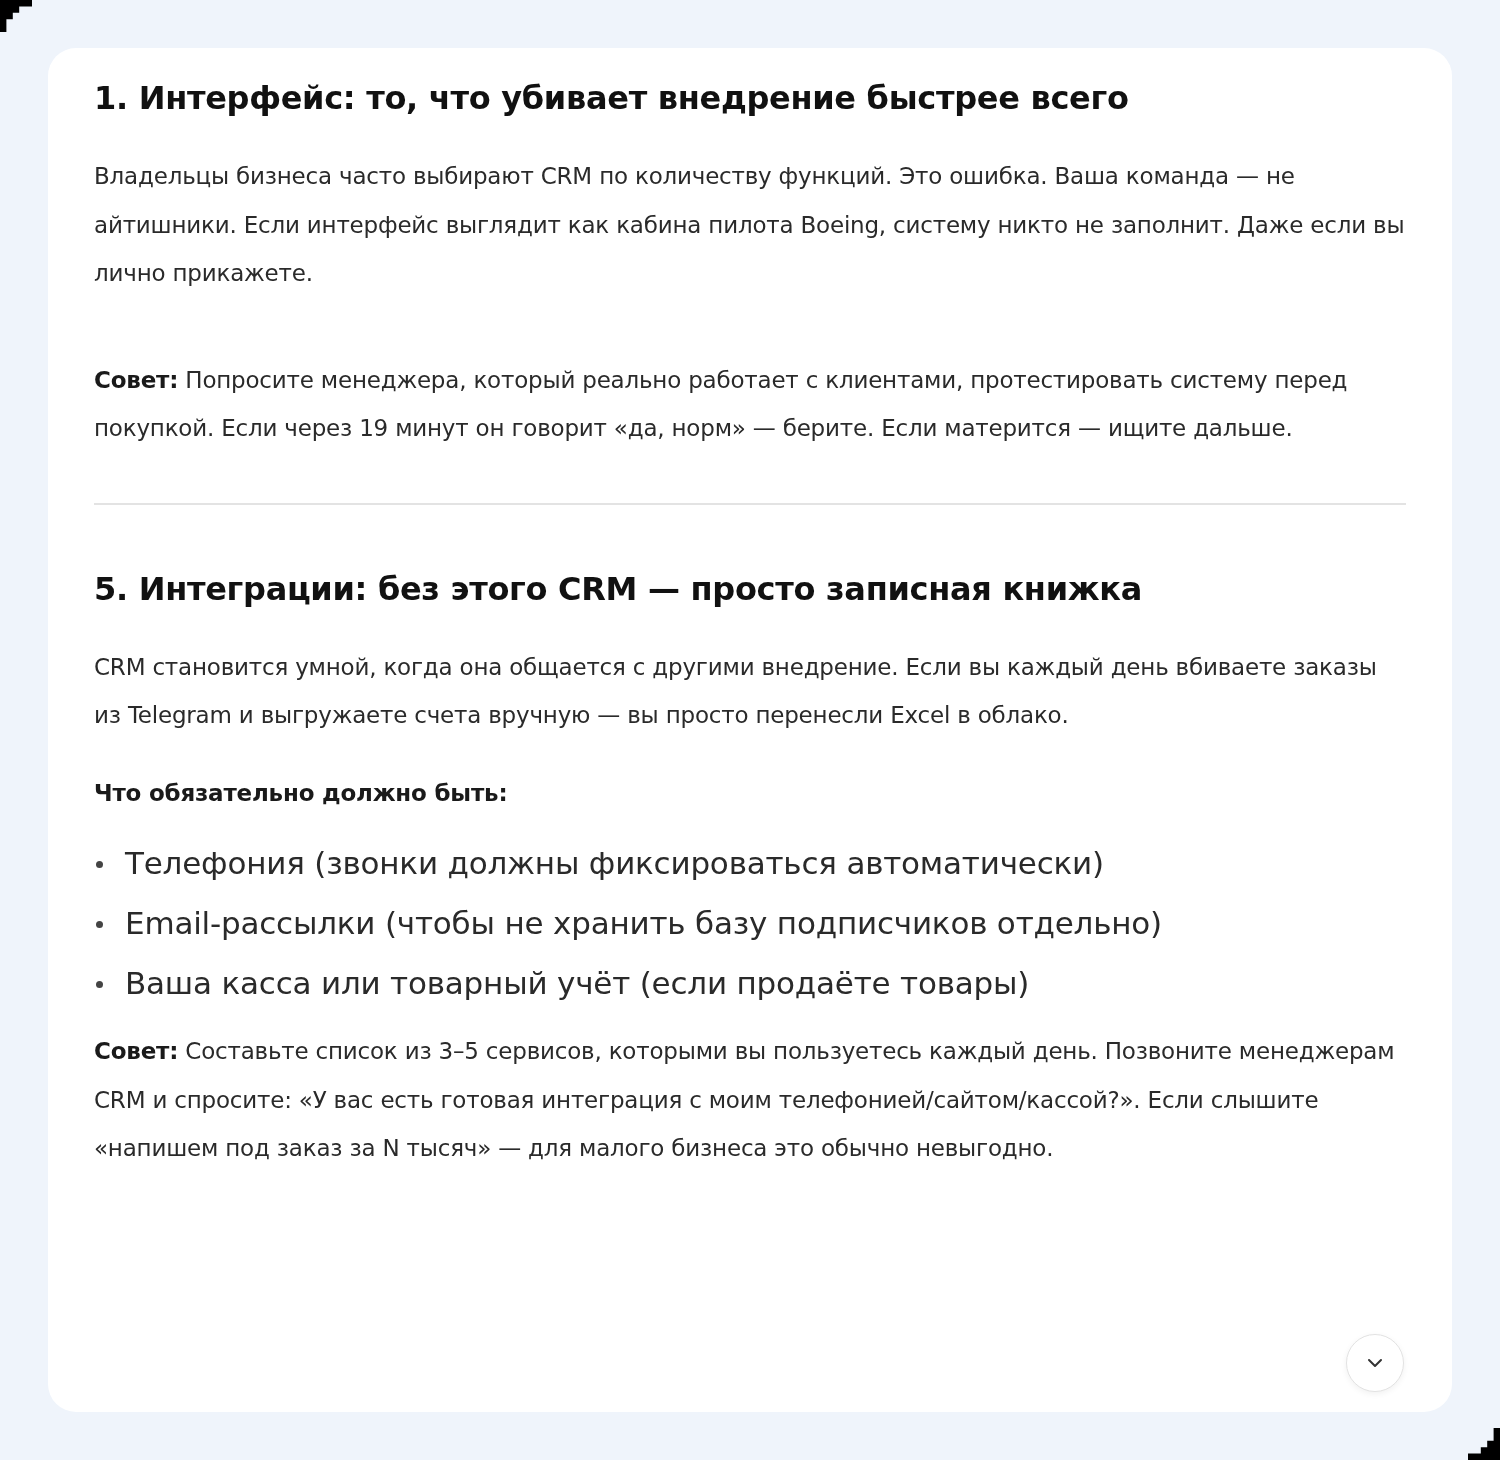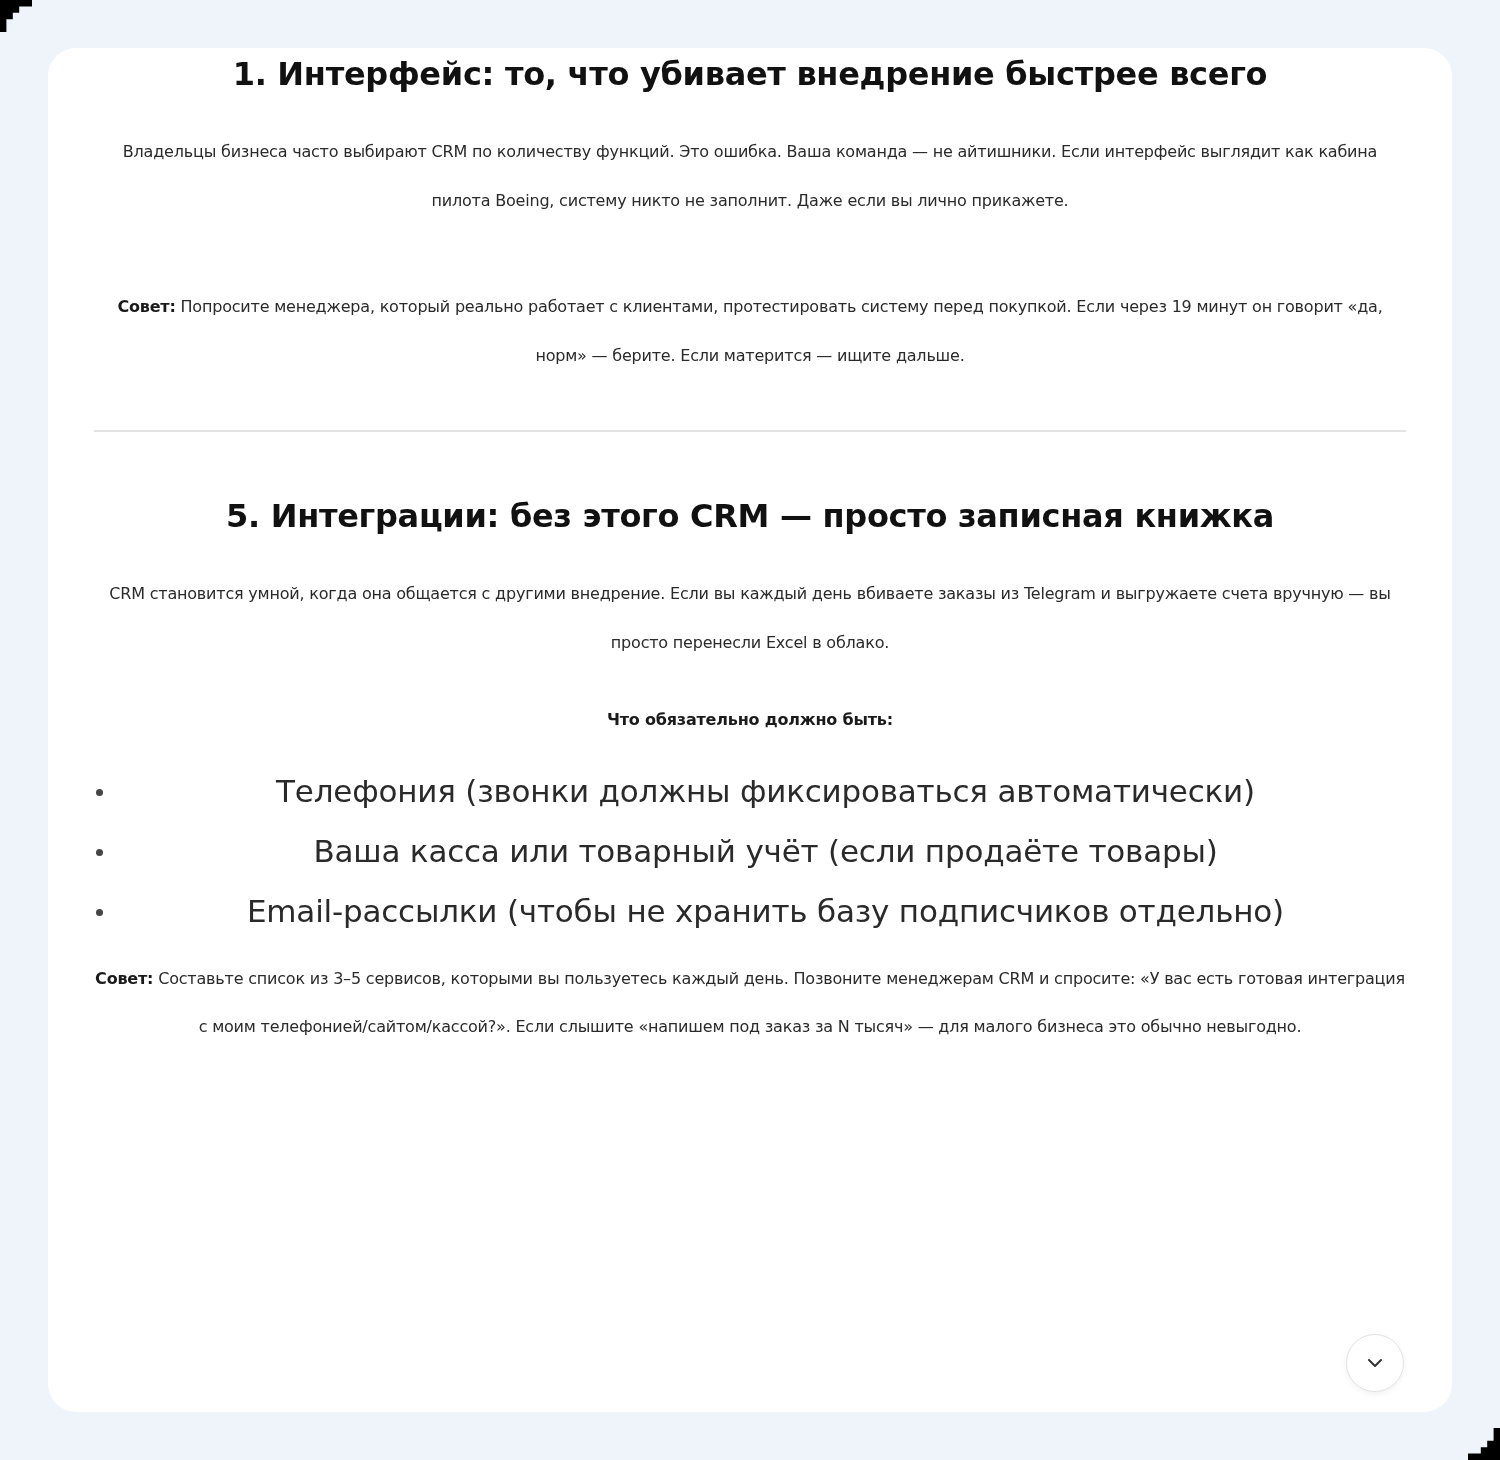--- a/index.html
+++ b/index.html
@@ -12,29 +12,29 @@
     color: #1f1f1f;
   }
   .corner-tl { position: absolute; left: 0; top: 0; width: 32px; height: 32px;
     background: #000; clip-path: polygon(0 0, 100% 0, 100% 20%, 60% 20%, 60% 40%, 40% 40%, 40% 60%, 20% 60%, 20% 100%, 0 100%); }
   .corner-br { position: absolute; right: 0; bottom: 0; width: 32px; height: 32px;
     background: #000; clip-path: polygon(100% 0, 100% 100%, 0 100%, 0 80%, 40% 80%, 40% 60%, 60% 60%, 60% 40%, 80% 40%, 80% 0); }
   .card {
     position: absolute; left: 48px; top: 48px; width: 1404px; height: 1364px;
     background: #ffffff; border-radius: 28px; overflow: hidden;
   }
-  .content { position: absolute; left: 46px; top: 4px; width: 1312px; text-align: center; }
+  .content { position: absolute; left: 46px; top: 28px; width: 1312px; }
   h2 {
     font-family: "DejaVu Sans", sans-serif;
     font-weight: bold; font-size: 32px; line-height: 44px;
     margin: 0; color: #111;
     letter-spacing: -0.3px;
   }
   p {
-    font-size: 16px; line-height: 48.5px; margin: 0; color: #2a2a2a;
+    font-size: 23px; line-height: 48.5px; margin: 0; color: #2a2a2a;
     letter-spacing: -0.2px;
   }
   p b { font-weight: bold; color: #1a1a1a; }
   .hr { height: 2px; background: #e3e3e3; margin: 0; }
   ul { margin: 0; padding: 0; list-style: none; }
   li { font-size: 31px; line-height: 60px; position: relative; padding-left: 31px; color: #2a2a2a; letter-spacing: -0.2px; }
   li::before { content: ""; position: absolute; left: 2px; top: 28px; width: 7px; height: 7px; border-radius: 50%; background: #444; }
   .scroll-btn {
     position: absolute; left: 1298px; top: 1286px; width: 56px; height: 56px;
     border-radius: 50%; background: #fff; border: 1px solid #e2e2e2;
@@ -63,22 +63,22 @@
     <div style="height:62px"></div>
 
     <h2>5. Интеграции: без этого CRM — просто записная книжка</h2>
     <div style="height:32px"></div>
     <p>CRM становится умной, когда она общается с другими внедрение. Если вы каждый день вбиваете заказы из Telegram и выгружаете счета вручную — вы просто перенесли Excel в облако.</p>
     <div style="height:29px"></div>
     <p><b>Что обязательно должно быть:</b></p>
     <div style="height:16px"></div>
     <ul>
       <li>Телефония (звонки должны фиксироваться автоматически)</li>
+      <li>Email-рассылки (чтобы не хранить базу подписчиков отдельно)</li>
       <li>Ваша касса или товарный учёт (если продаёте товары)</li>
-      <li>Email-рассылки (чтобы не хранить базу подписчиков отдельно)</li>
     </ul>
     <div style="height:14px"></div>
     <p><b>Совет:</b><span> Составьте список из 3–5 сервисов, которыми вы пользуетесь каждый день. Позвоните менеджерам CRM и спросите: «У вас есть готовая интеграция с моим телефонией/сайтом/кассой?». Если слышите «напишем под заказ за N тысяч» — для малого бизнеса это обычно невыгодно.</span></p>
   </div>
 
   <div class="scroll-btn">
     <svg width="16" height="10" viewBox="0 0 16 10">
       <path d="M2 2 L8 8 L14 2" fill="none" stroke="#333" stroke-width="2" stroke-linecap="round" stroke-linejoin="round"></path>
     </svg>
   </div>

